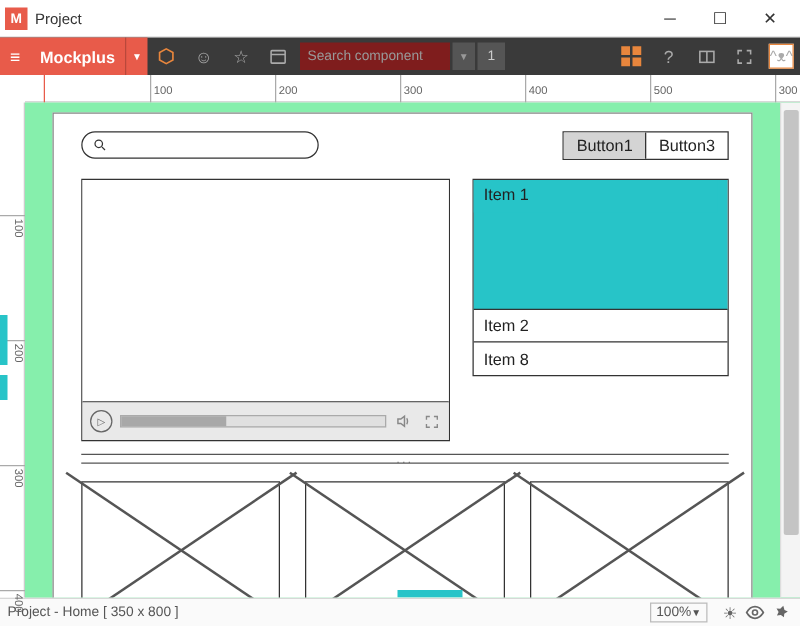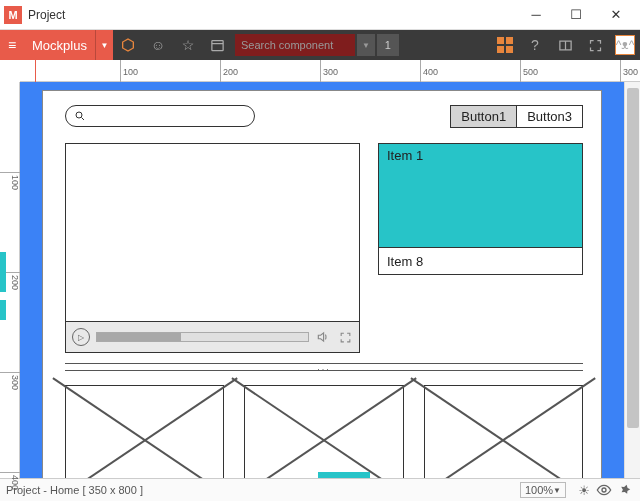--- a/index.html
+++ b/index.html
@@ -6,38 +6,38 @@
 body{width:640px;height:501px;overflow:hidden;background:#fff}
 .titlebar{height:30px;display:flex;align-items:center;border-bottom:1px solid #ddd;padding:0 4px}
 .titlebar .logo{width:18px;height:18px;background:#e85b4a;color:#fff;font-size:11px;font-weight:bold;display:flex;align-items:center;justify-content:center;margin-right:6px}
 .titlebar .title{font-size:12px;color:#333}
 .titlebar .spacer{flex:1}
 .winbtns{display:flex}
 .winbtns div{width:40px;height:30px;display:flex;align-items:center;justify-content:center;font-size:13px;color:#333}
 .toolbar{height:30px;background:#3a3a3a;display:flex;align-items:center}
 .menubtn{width:24px;height:30px;background:#e85b4a;display:flex;align-items:center;justify-content:center}
 .menubtn span{color:#fff;font-size:14px}
-.brand{background:#e85b4a;color:#fff;height:30px;display:flex;align-items:center;padding:0 8px;font-size:13px;font-weight:normal}
+.brand{background:#e85b4a;color:#fff;height:30px;display:flex;align-items:center;padding:0 8px;font-size:13px;font-weight:bold}
 .brand-dd{width:18px;height:30px;background:#e85b4a;border-left:1px solid rgba(0,0,0,.2);display:flex;align-items:center;justify-content:center;color:#fff;font-size:8px}
 .tbicon{width:30px;height:30px;display:flex;align-items:center;justify-content:center;color:#aaa;font-size:14px}
 .tbicon.orange{color:#e8863d}
 .search{flex:0 0 120px;height:22px;background:#7f1d1d;margin:0 2px;display:flex;align-items:center;padding:0 6px;color:#999;font-size:11px}
 .search-dd{width:18px;height:22px;background:#555;display:flex;align-items:center;justify-content:center;color:#999;font-size:8px;margin-right:2px}
 .count{width:22px;height:22px;background:#555;color:#ccc;display:flex;align-items:center;justify-content:center;font-size:11px}
 .tbspacer{flex:1}
 .grid4{display:grid;grid-template-columns:7px 7px;grid-template-rows:7px 7px;gap:2px}
 .grid4 span{background:#e8863d}
 .cat{width:20px;height:20px;background:#fff;border:1px solid #e8863d;display:flex;align-items:center;justify-content:center;font-size:12px}
 .ruler-h{height:22px;background:#fff;border-bottom:1px solid #ccc;position:relative;font-size:9px;color:#666;margin-left:20px}
 .ruler-h .tick{position:absolute;top:0;height:22px;border-left:1px solid #aaa;padding-left:2px;padding-top:7px}
 .editor{display:flex;height:396px;position:relative}
 .ruler-v{width:20px;background:#fff;border-right:1px solid #ccc;position:relative;font-size:9px;color:#666}
 .ruler-v .vtick{position:absolute;left:0;width:20px;border-top:1px solid #aaa;writing-mode:vertical-rl;padding-top:2px;padding-left:6px}
 .sel-v{position:absolute;left:0;width:6px;background:#27c4c8}
-.canvas-wrap{flex:1;background:#3b82f6;overflow:hidden;position:relative}
+.canvas-wrap{flex:1;background:#86efac;overflow:hidden;position:relative}
 .artboard{position:absolute;left:22px;top:8px;width:560px;height:430px;background:#fff;border:1px solid #888}
 .wf{font-family:'Comic Sans MS',cursive;color:#222}
 .searchpill{position:absolute;left:22px;top:14px;width:190px;height:22px;border:1.5px solid #333;border-radius:11px;display:flex;align-items:center;padding:0 8px}
 .tabbar{position:absolute;right:18px;top:14px;display:flex;border:1.5px solid #333}
 .tabbar div{padding:3px 10px;border-right:1.5px solid #333;font-size:13px}
 .tabbar div:last-child{border-right:none}
 .tabbar div.active{background:#d4d4d4}
 .player{position:absolute;left:22px;top:52px;width:295px;height:210px;border:1.5px solid #333}
 .player .screen{height:178px;border-bottom:1.5px solid #333;background:#fff}
 .player .controls{height:30px;background:#e9e9e9;display:flex;align-items:center;padding:0 6px;gap:6px}
@@ -175,20 +175,21 @@
             <svg width="13" height="13" viewBox="0 0 24 24" fill="none" stroke="currentColor" stroke-width="2">
                 <path d="M4 9V4h5M20 9V4h-5M4 15v5h5M20 15v5h-5"></path>
               </svg>
           </div>
         </div>
       </div>
       <div class="listbox">
         <div class="li sel big">
             <div style="background:#27c4c8;height:26px;width:calc(100% + 16px);margin-left:-8px;padding:4px 8px">Item 1</div>
           </div>
+        <div class="li">Item 2</div>
         <div class="li">Item 8</div>
       </div>
       <div class="divline">...</div>
       <div class="cards">
         <div class="card"></div>
         <div class="card"></div>
         <div class="card"></div>
       </div>
     </div>
     <div class="sel-h" style="left:298px;width:52px"></div>

